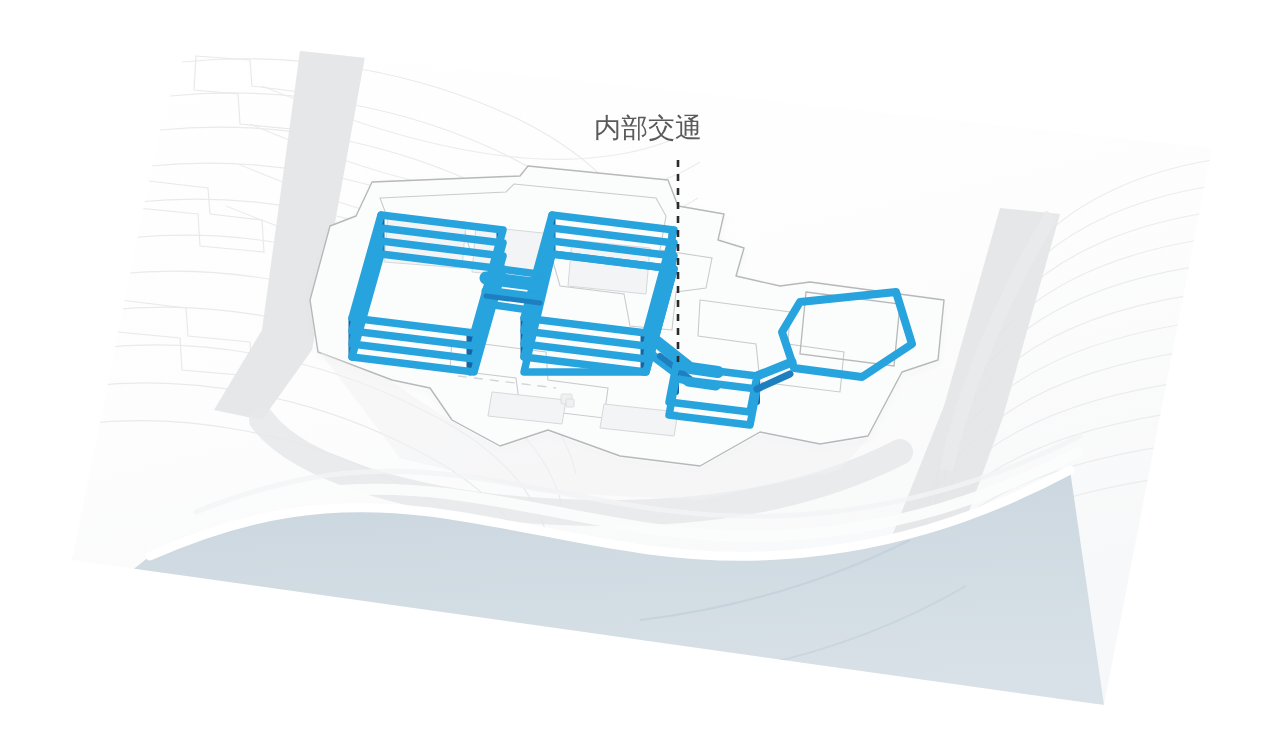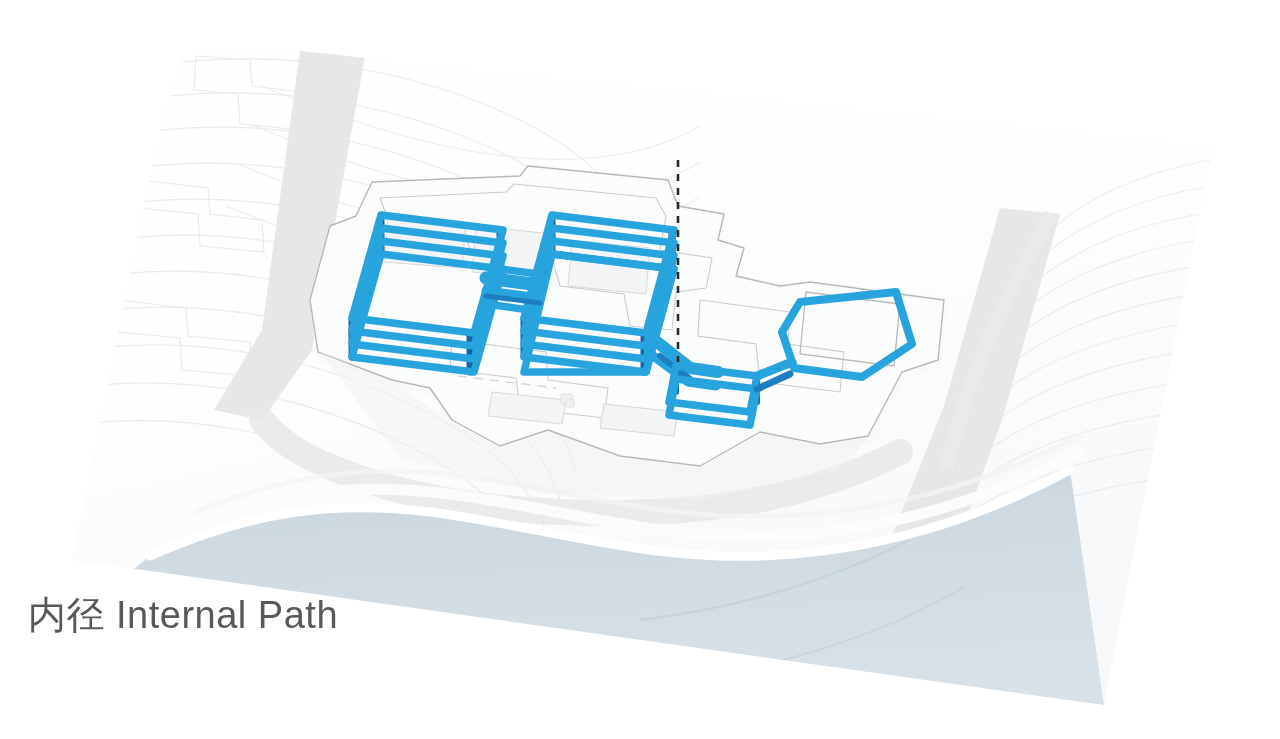--- a/index.html
+++ b/index.html
@@ -269,16 +269,16 @@
         <path d="M800,302 L896,292 L912,344 L862,377 L794,368 L782,332 Z" stroke="#27a3de" stroke-width="8"></path>
       </g>
     </g>
 
     <g>
       <line x1="678" y1="160" x2="678" y2="362" stroke="#2b2b2b" stroke-width="2.6" stroke-dasharray="7 7"></line>
     </g>
 
   </svg>
 
-
-  <div class="label-overlay" id="caption-label">内径 Internal Path</div>
+  <div class="label-overlay" id="callout-label">内部交通</div>
+
 
 </div>
 
 </body></html>

